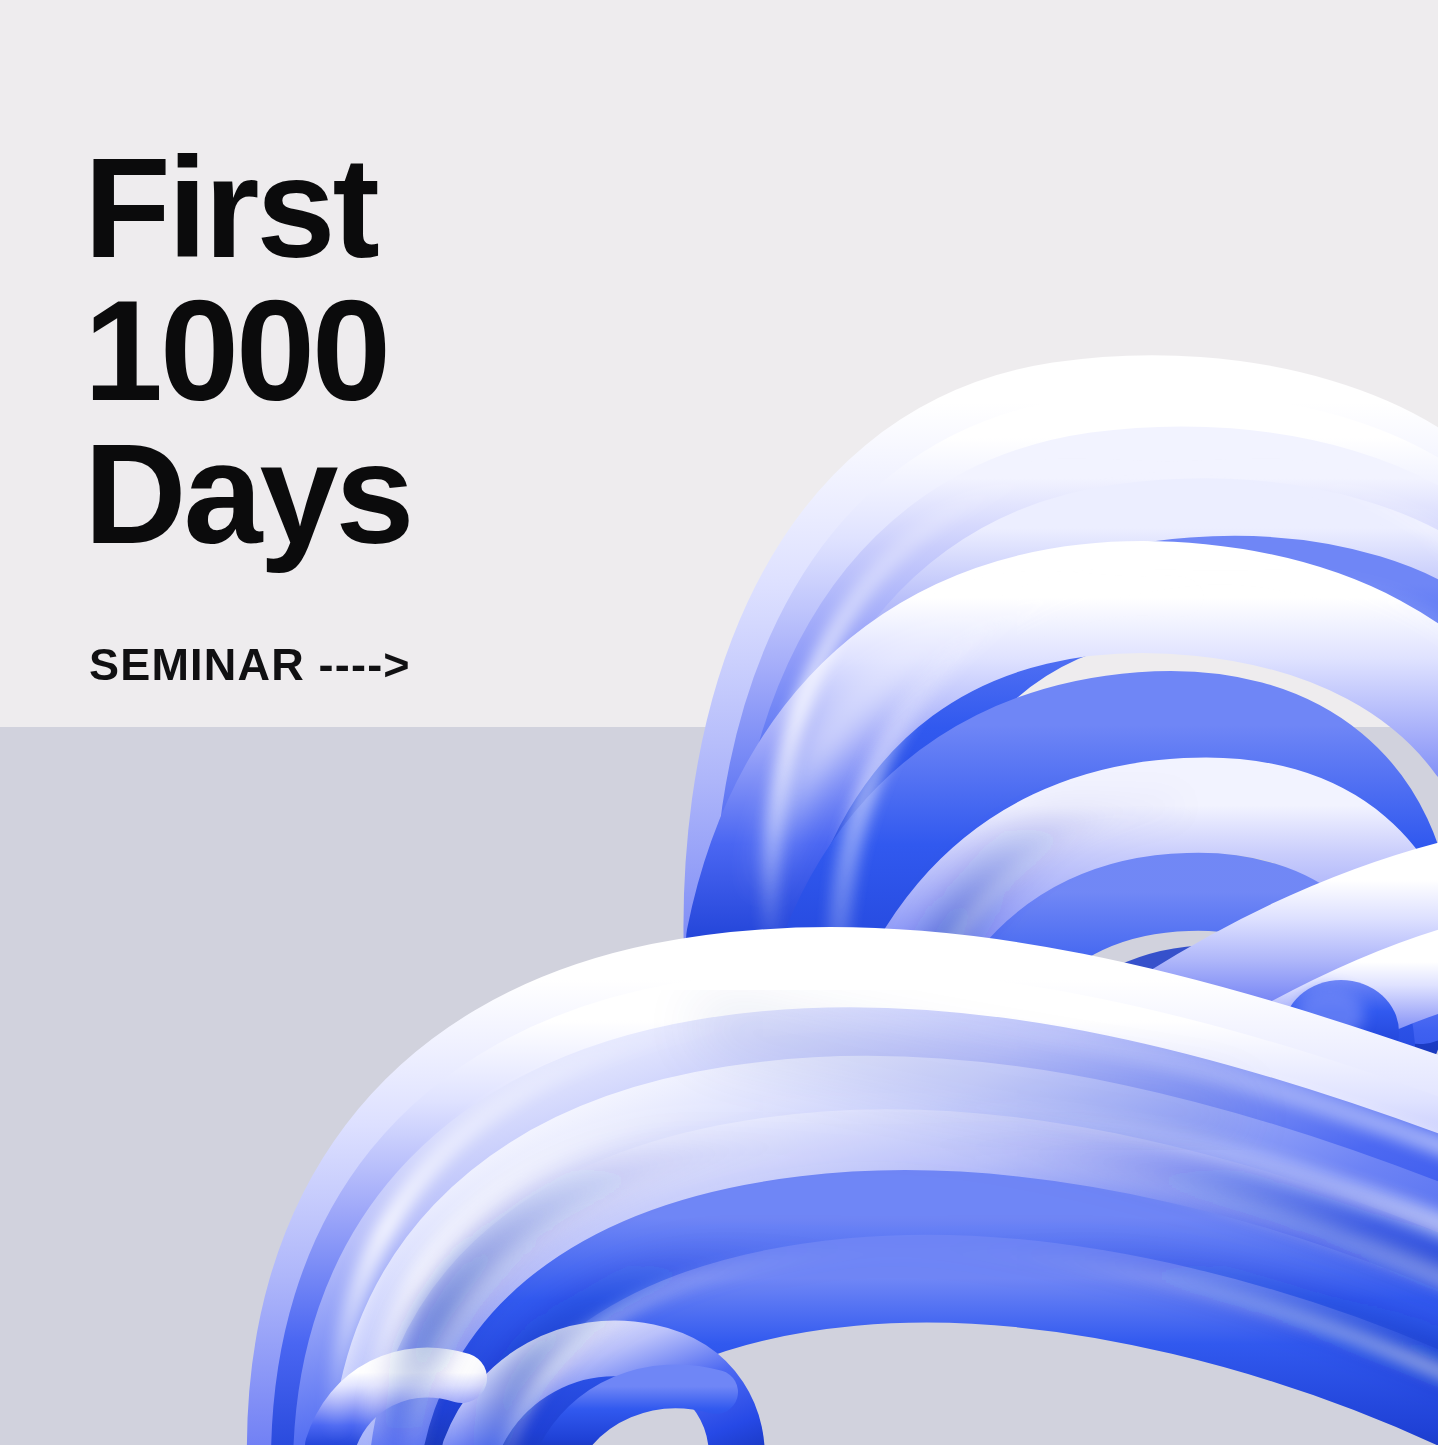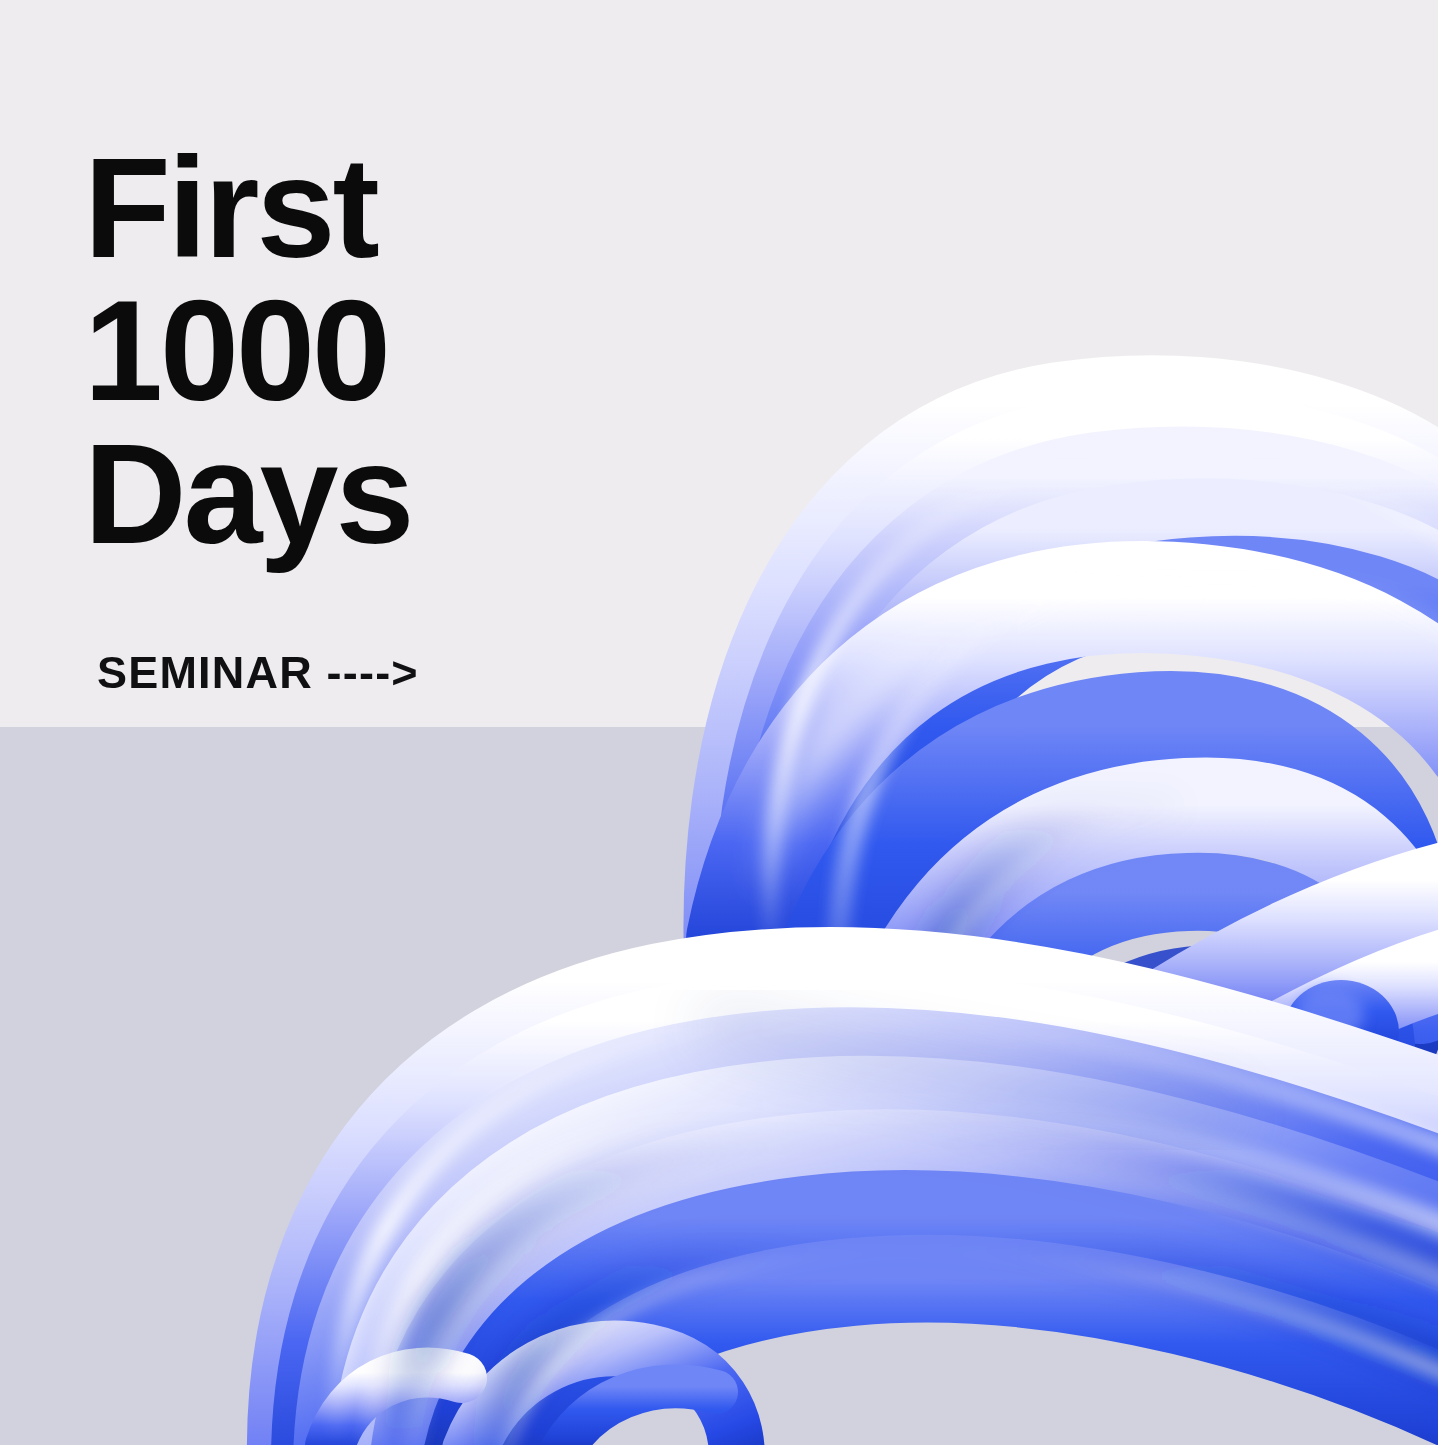--- a/index.html
+++ b/index.html
@@ -43,21 +43,21 @@
     font-weight: 700;
     letter-spacing: -3px;
     color: #0b0b0c;
     white-space: pre-line;
     z-index: 40;
   }
   .kicker {
     position: absolute;
     left: 85px;
     top: 637px;
-    margin: 12px;
+    margin: 4px;
     font-size: 45px;
     line-height: 48px;
     font-weight: 700;
     letter-spacing: 1.2px;
     color: #101012;
     z-index: 40;
     white-space: pre;
   }
 
   

